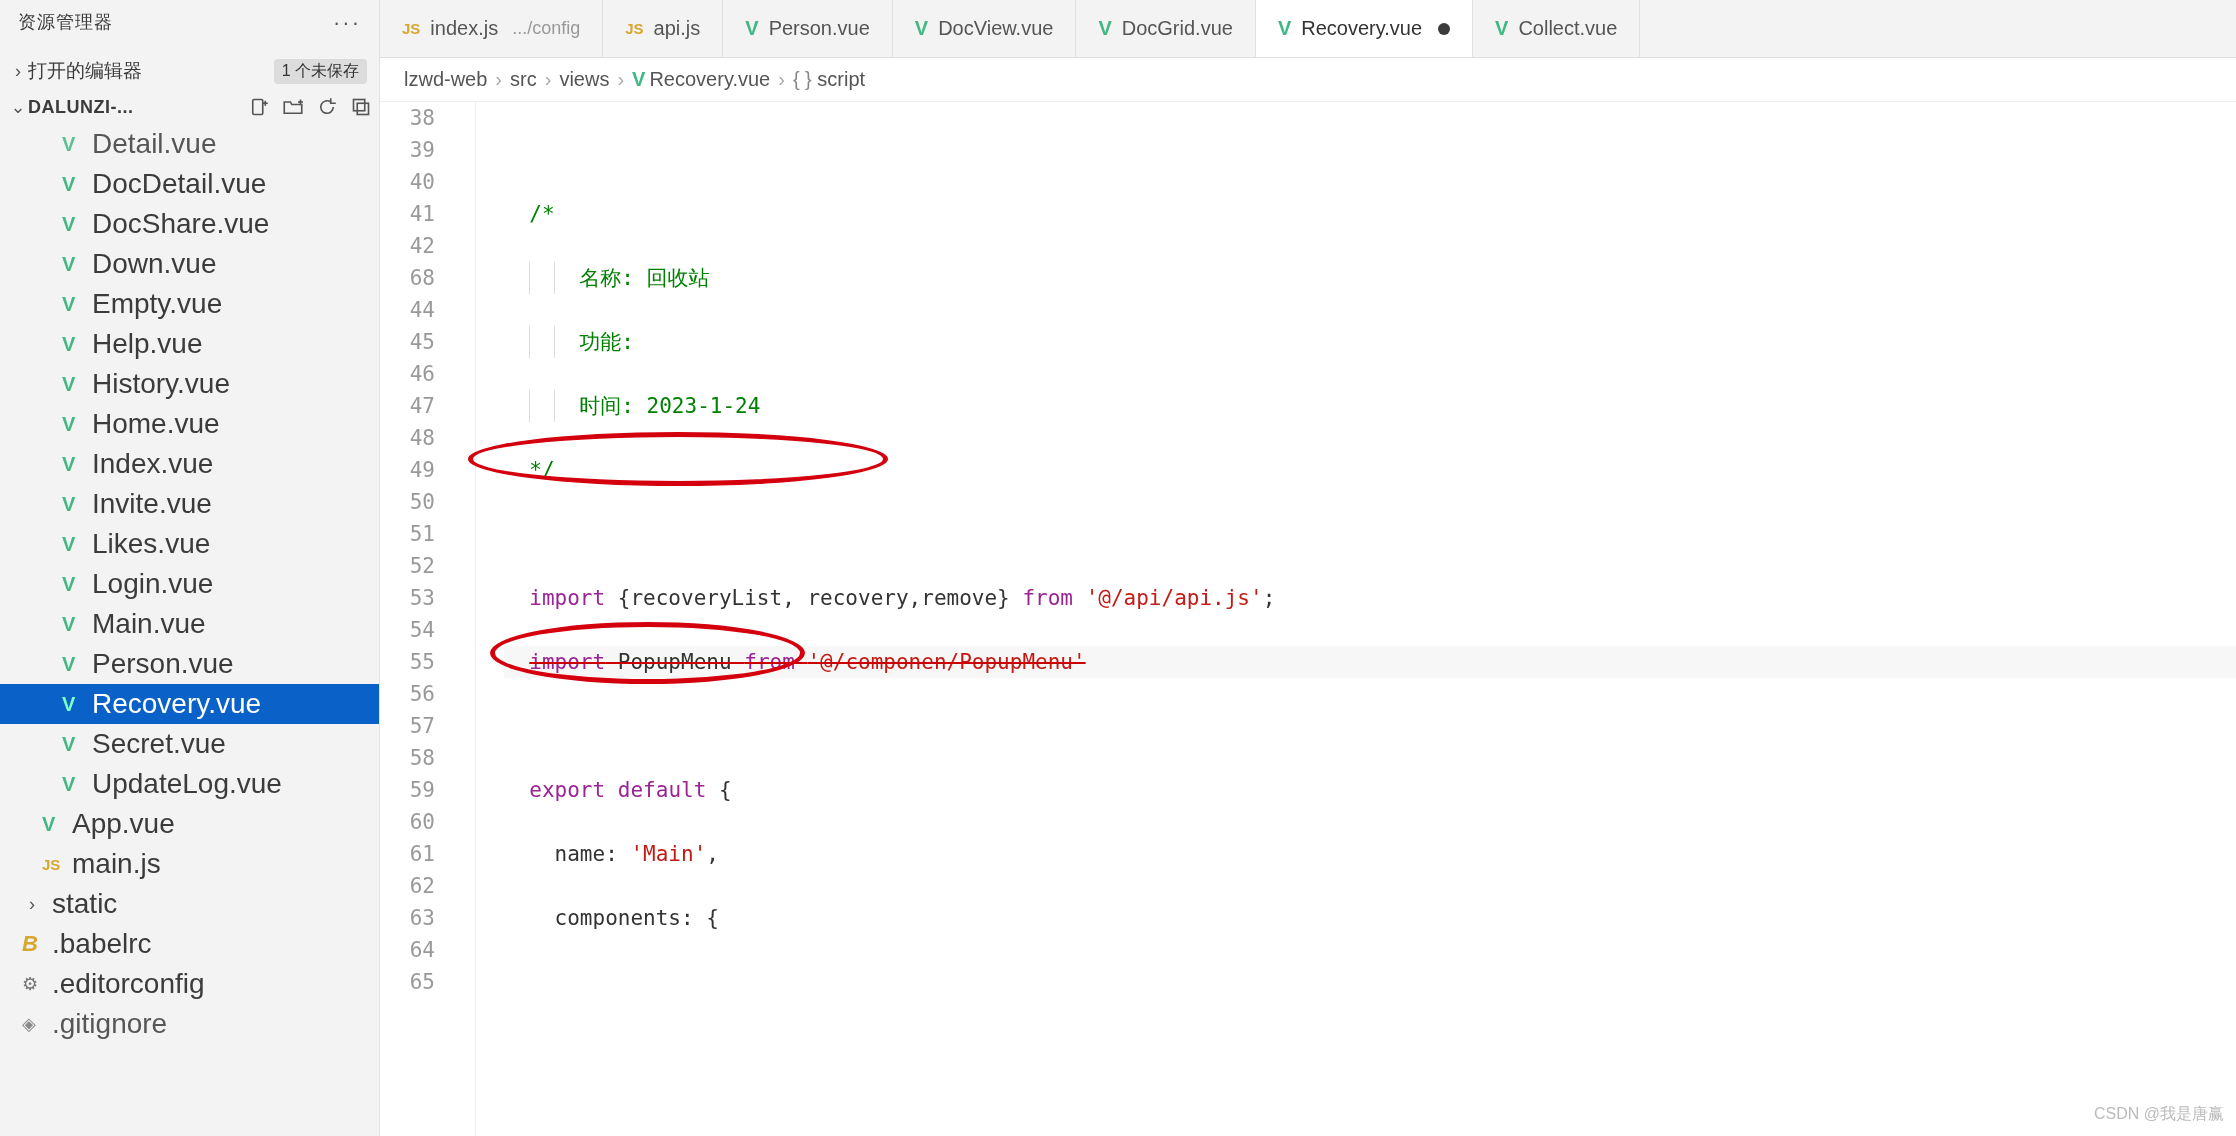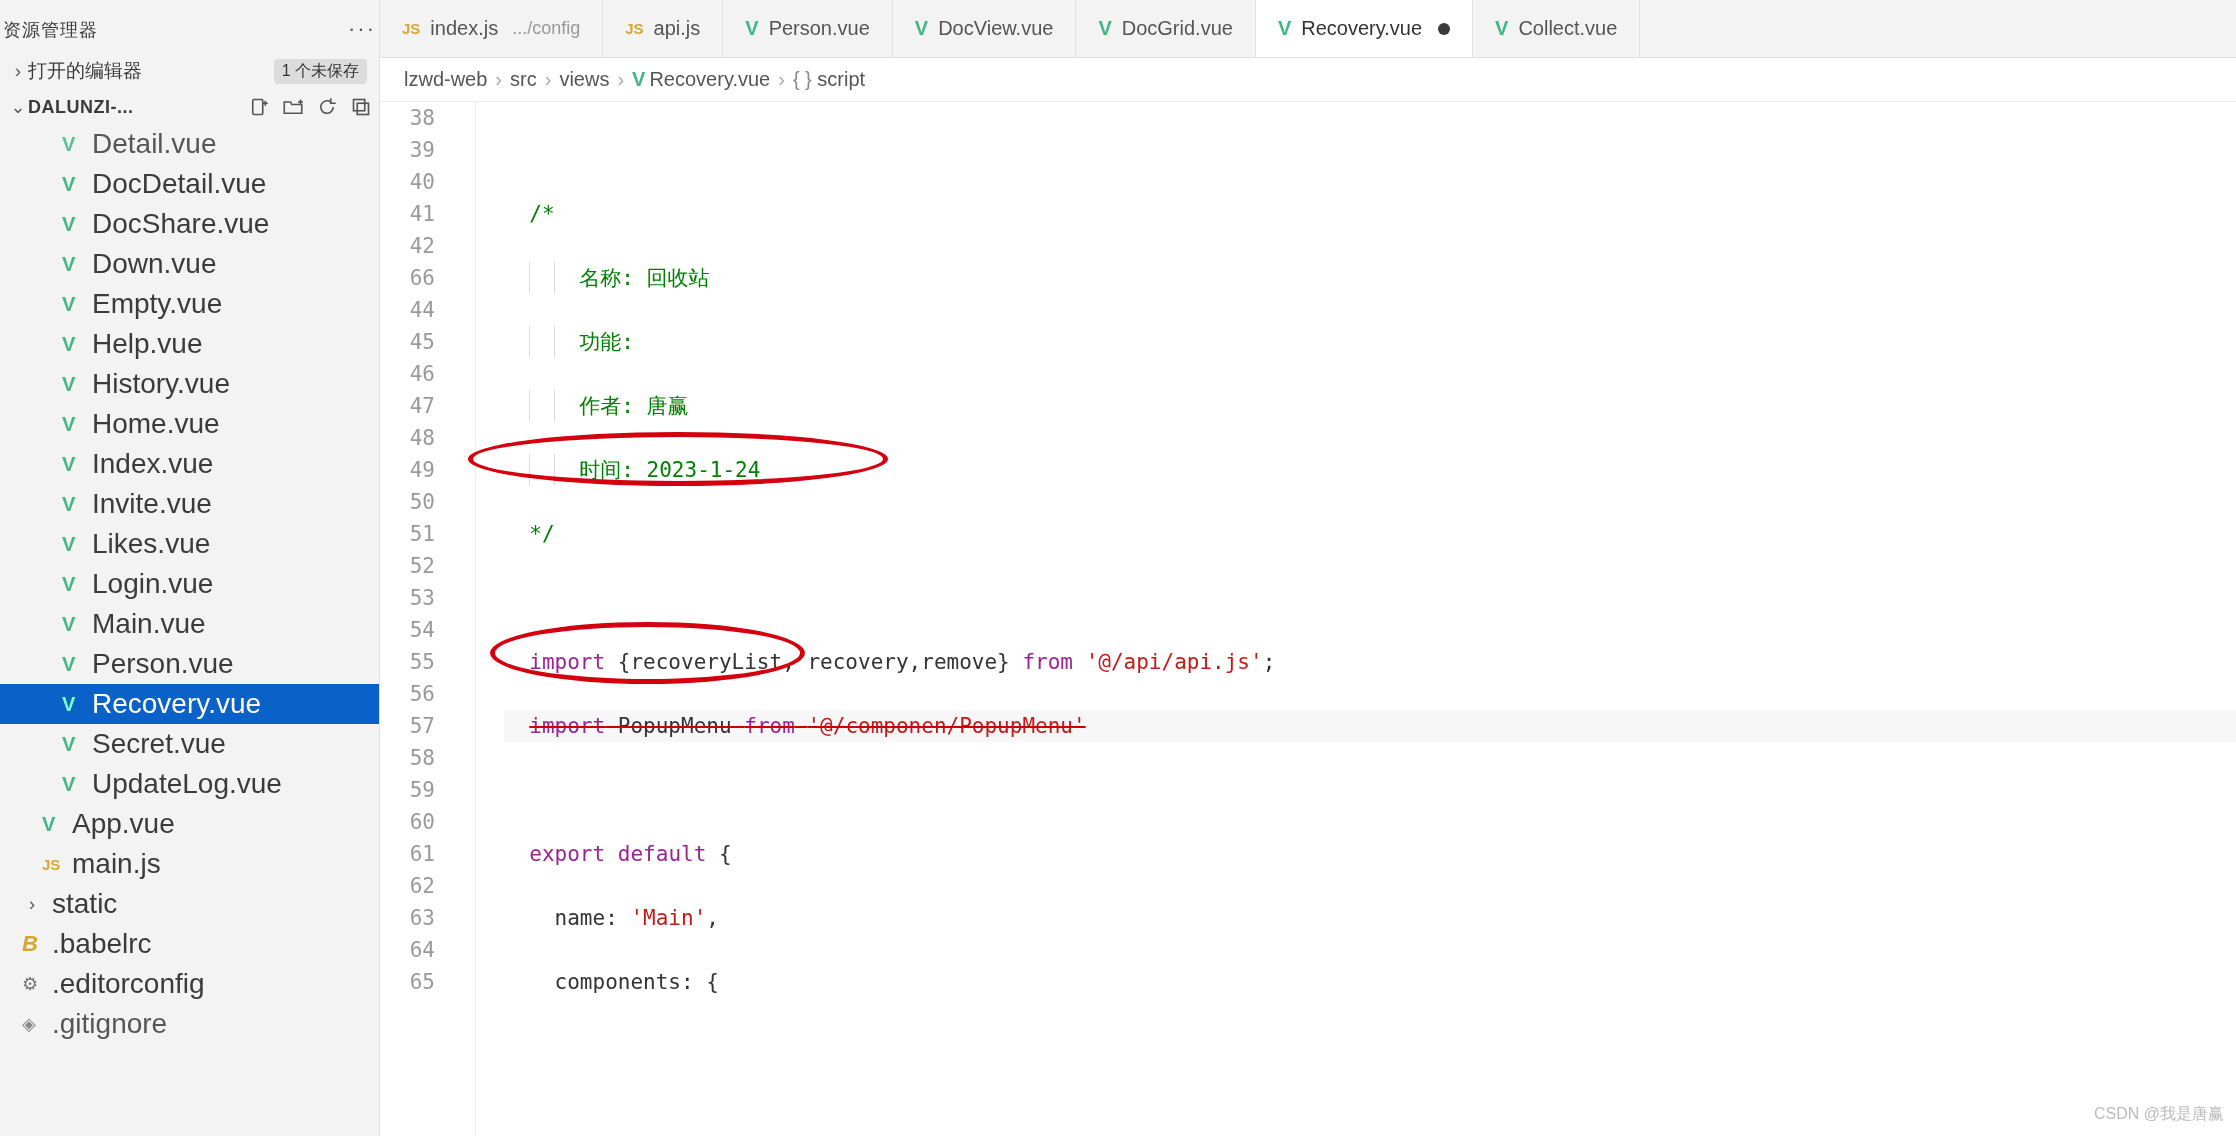--- a/index.html
+++ b/index.html
@@ -1,21 +1,21 @@
 <!DOCTYPE html>
 <html><head>
 <meta charset="utf-8">
 <style>
 * { margin: 0; padding: 0; box-sizing: border-box; }
 body { font-family: -apple-system, "Helvetica Neue", Arial, sans-serif; font-size: 18px; color: #333; background: #fff; overflow: hidden; }
 .app { display: flex; height: 100vh; width: 100vw; }
 
 
 .sidebar { width: 380px; background: #f3f3f3; border-right: 1px solid #e0e0e0; display: flex; flex-direction: column; }
-.sb-header { display: flex; align-items: flex-end; padding: 10px 3px; height: 52px; }
+.sb-header { display: flex; align-items: flex-start; padding: 10px 18px; height: 52px; }
 .sb-title { flex: 1; font-size: 18px; color: #3b3b3b; letter-spacing: 1px; }
 .sb-more { color: #555; font-size: 22px; letter-spacing: 2px; }
 .sb-row { display: flex; align-items: center; padding: 6px 12px 6px 8px; }
 .sb-row .chev { width: 20px; text-align: center; color: #555; }
 .sb-row .lbl { flex: 1; color: #3b3b3b; font-size: 19px; }
 .badge { background: #dcdcdc; border-radius: 4px; padding: 2px 8px; font-size: 16px; color: #333; }
 .sb-proj { display: flex; align-items: center; padding: 6px 8px; }
 .sb-proj .chev { width: 20px; text-align: center; color: #555; }
 .sb-proj .lbl { flex: 1; font-weight: 700; font-size: 18px; color: #3b3b3b; letter-spacing: 0.5px; }
 .sb-actions { display: flex; gap: 14px; color: #555; }
@@ -315,21 +315,21 @@
       <span><span class="brace">{ }</span> <span>script</span></span>
     </div>
 
     <div class="editor">
       <div class="gutter" id="gutter">
           <div class="ln">38</div>
           <div class="ln">39</div>
           <div class="ln">40</div>
           <div class="ln">41</div>
           <div class="ln">42</div>
-          <div class="ln">66</div>
+          <div class="ln">68</div>
           <div class="ln">44</div>
           <div class="ln">45</div>
           <div class="ln">46</div>
           <div class="ln">47</div>
           <div class="ln">48</div>
           <div class="ln">49</div>
           <div class="ln">50</div>
           <div class="ln">51</div>
           <div class="ln">52</div>
           <div class="ln">53</div>
@@ -344,21 +344,20 @@
           <div class="ln">62</div>
           <div class="ln">63</div>
           <div class="ln">64</div>
           <div class="ln">65</div>
         </div>
       <div class="code" id="code">
 <div class="line"></div>
 <div class="line">  <span class="cmt">/*</span></div>
 <div class="line">  <span class="guide"></span><span class="guide"></span><span class="cmt">名称: 回收站</span></div>
 <div class="line">  <span class="guide"></span><span class="guide"></span><span class="cmt">功能:</span></div>
-<div class="line">  <span class="guide"></span><span class="guide"></span><span class="cmt">作者: 唐赢</span></div>
 <div class="line">  <span class="guide"></span><span class="guide"></span><span class="cmt">时间: 2023-1-24</span></div>
 <div class="line">  <span class="cmt">*/</span></div>
 <div class="line"></div>
 <div class="line">  <span class="kw">import</span> {recoveryList, recovery,remove} <span class="kw">from</span> <span class="str">'@/api/api.js'</span>;</div>
 <div class="line hl">  <span class="strike"><span class="kw">import</span> PopupMenu <span class="kw">from</span> <span class="str">'@/componen/PopupMenu'</span></span></div>
 <div class="line"></div>
 <div class="line">  <span class="kw">export</span> <span class="kw">default</span> {</div>
 <div class="line">    name: <span class="str">'Main'</span>,</div>
 <div class="line">    components: {</div>
 

